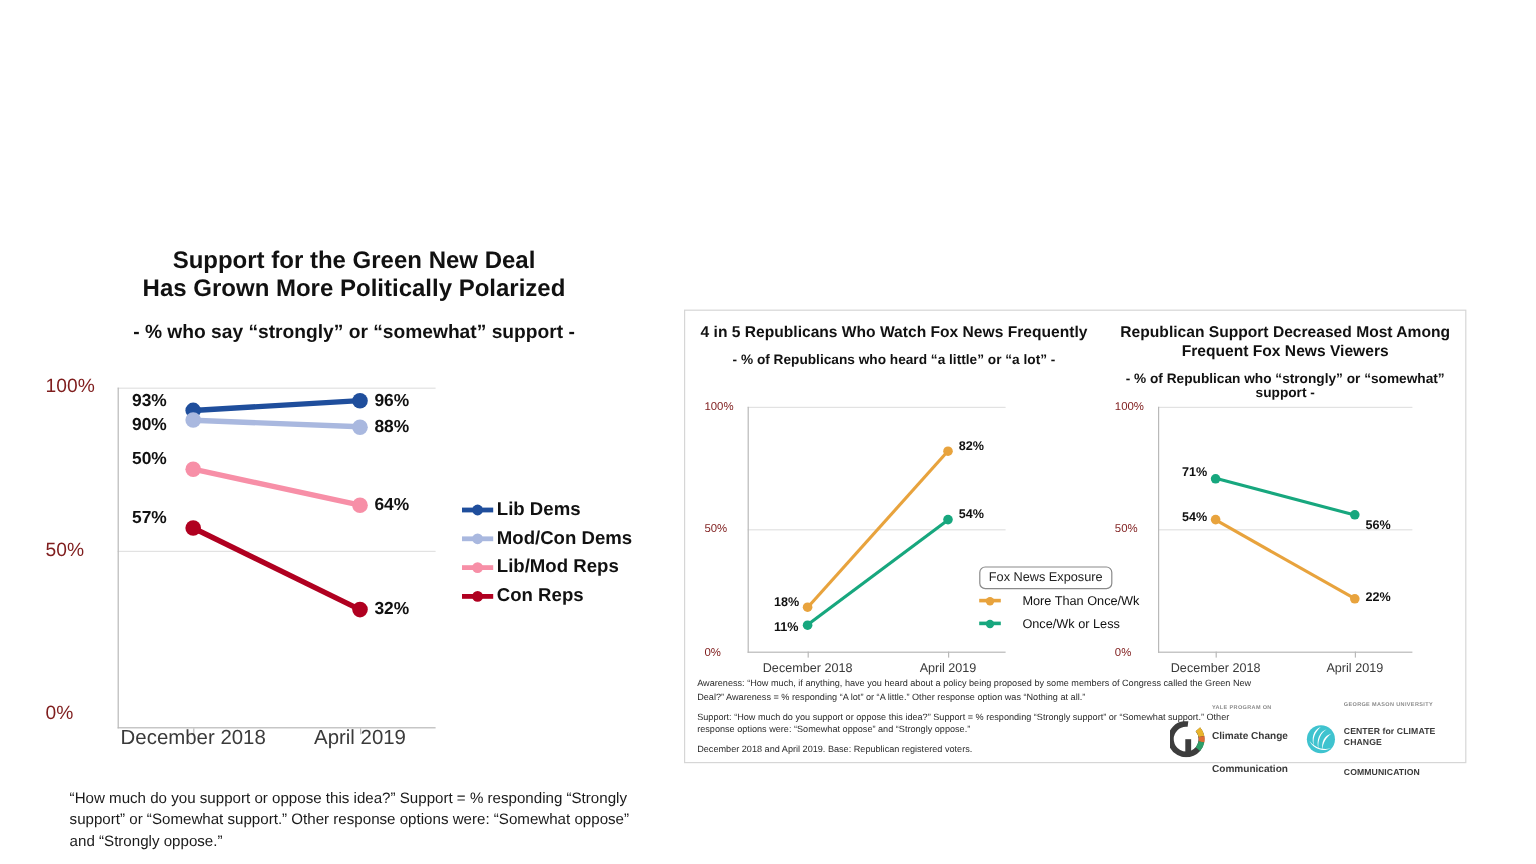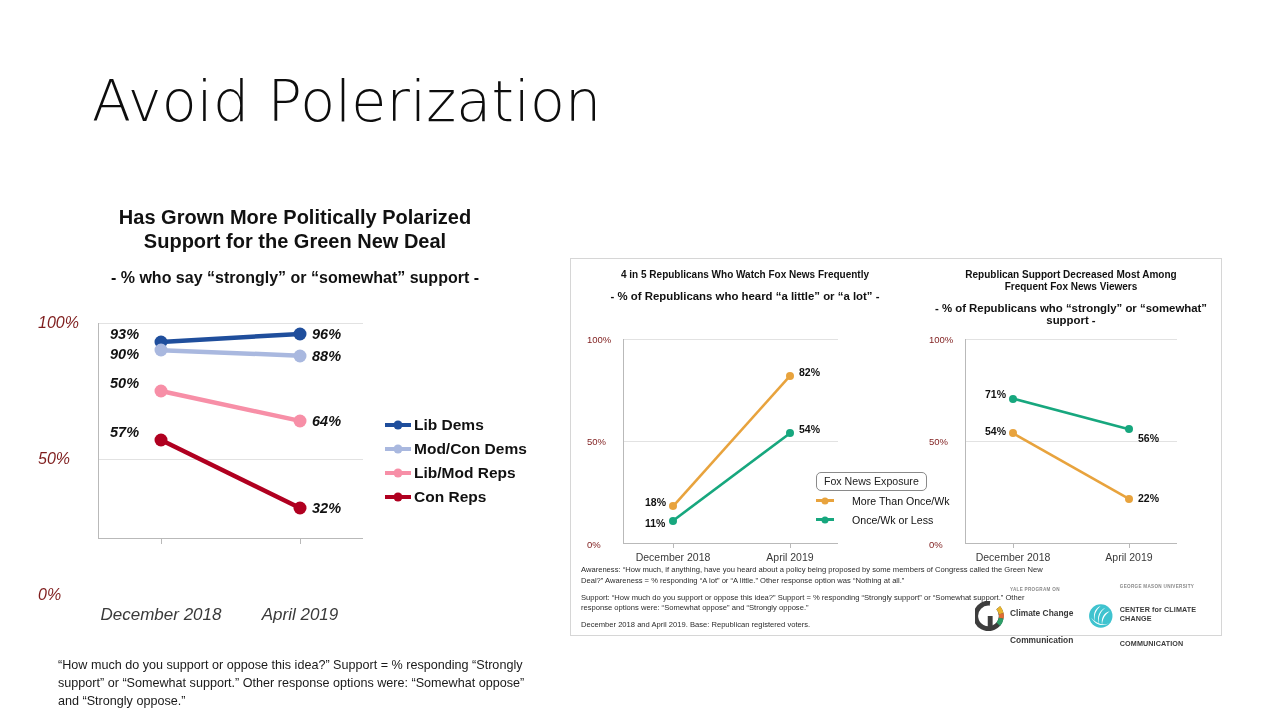--- a/index.html
+++ b/index.html
@@ -31,41 +31,41 @@
   .ytick { position: absolute; text-align: left; color: #7f1d1d; transform: translateY(-50%); white-space: nowrap; }
   .xtick { position: absolute; text-align: center; color: #3a3a3a; white-space: nowrap; }
   .dot { position: absolute; border-radius: 50%; transform: translate(-50%,-50%); }
   .dlabel { position: absolute; font-weight: bold; color: #111; white-space: nowrap; transform: translateY(-50%); }
   svg.lines { position: absolute; left: 0; top: 0; overflow: visible; }
 
   
   #left-chart { position: absolute; left: 40px; top: 205px; width: 520px; height: 500px; }
   #left-title { position: absolute; left: 20px; top: 0; width: 470px; font-size: 20px; }
   #left-sub   { position: absolute; left: 20px; top: 64px; width: 470px; font-size: 16px; }
-  #left-plot  { left: 58px; top: 118px; width: 265px; height: 216px; font-style: italic; }
+  #left-plot  { left: 58px; top: 118px; width: 265px; height: 284px; }
   #left-chart .ytick { font-size: 16px; width: 54px; left: -60px; }
   #left-chart .xtick { font-size: 17px; width: 160px; top: 282px; }
   #left-chart .dlabel { font-size: 14.5px; }
   #left-legend { position: absolute; left: 345px; top: 208px; }
   .leg-row { display: flex; align-items: center; height: 24px; }
   .leg-line { width: 26px; height: 3.5px; position: relative; margin-right: 3px; }
   .leg-line i { position: absolute; left: 50%; top: 50%; width: 9px; height: 9px; border-radius: 50%; transform: translate(-50%,-50%); }
   .leg-label { font-size: 15.5px; font-weight: bold; color: #111; white-space: nowrap; }
   #left-foot { position: absolute; left: 18px; top: 452px; width: 490px; font-size: 12.6px;
                color: #1a1a1a; line-height: 1.42; }
 
   
   #panel { position: absolute; left: 570px; top: 258px; width: 652px; height: 378px;
            border: 1px solid #d6d6d6; background: #fff; }
 
   .sub-chart { position: absolute; top: 0; height: 300px; }
   #mid-chart   { left: 0px;   width: 348px; }
   #right-chart { left: 348px; width: 304px; }
 
-  .sub-chart .chart-title { font-size: 10px; padding-top: 10px; }
+  .sub-chart .chart-title { font-size: 13px; padding-top: 10px; }
   .sub-chart .chart-sub   { font-size: 11.4px; padding-top: 9px; }
   .sub-chart .ytick { font-size: 9.5px; width: 30px; }
   .sub-chart .xtick { font-size: 10.5px; width: 110px; }
   .sub-chart .dlabel { font-size: 10.5px; }
 
   #mid-plot   { left: 52px; top: 80px; width: 215px; height: 205px; }
   #right-plot { left: 46px; top: 80px; width: 212px; height: 205px; }
   .sub-chart .ytick { left: -36px; }
   .sub-chart .xtick { top: 212px; }
 
@@ -93,26 +93,25 @@
   .logo-text { line-height: 1.18; }
   .logo-eyebrow { font-size: 4.6px; color: #8a8a8a; letter-spacing: .3px; font-weight: bold; }
   .logo-main { font-size: 8.4px; color: #3a3a3a; font-weight: bold; margin-top: 17px; }
   .logo-main.gmu { font-size: 7.2px; letter-spacing: .1px; }
 </style>
 </head>
 <body>
 
 <div id="slide">
 
-  <div id="slide-title">Avoid Polerization</div>
 
   <div id="left-chart">
     <div id="left-title" class="chart-title">
+      <div>Support for the Green New Deal</div>
       <div>Has Grown More Politically Polarized</div>
-      <div>Support for the Green New Deal</div>
     </div>
     <div id="left-sub" class="chart-sub">- % who say “strongly” or “somewhat” support -</div>
 
     <div id="left-plot" class="plot">
       <div class="gridline" style="top:0px;"></div>
       <div class="gridline" style="top:136px;"></div>
       <div class="axis-left"></div>
       <div class="axis-bottom"></div>
       <div class="tick-mark" style="left:63px; bottom:-5px;"></div>
       <div class="tick-mark" style="left:202px; bottom:-5px;"></div>
@@ -228,21 +227,21 @@
           <span class="leg-label">Once/Wk or Less</span>
         </div>
       </div>
     </div>
 
     <div id="right-chart" class="sub-chart">
       <div class="chart-title">
         <div>Republican Support Decreased Most Among</div>
         <div>Frequent Fox News Viewers</div>
       </div>
-      <div class="chart-sub">- % of Republicans who “strongly” or “somewhat” support -</div>
+      <div class="chart-sub">- % of Republican who “strongly” or “somewhat” support -</div>
 
       <div id="right-plot" class="plot">
         <div class="gridline" style="top:0px;"></div>
         <div class="gridline" style="top:102px;"></div>
         <div class="axis-left"></div>
         <div class="axis-bottom"></div>
         <div class="tick-mark" style="left:48px;  bottom:-4px;"></div>
         <div class="tick-mark" style="left:164px; bottom:-4px;"></div>
         <svg class="lines" width="212" height="205">
           <line x1="48" y1="59.5" x2="164" y2="90.2" stroke="#17A77E" stroke-width="2.6"></line>

